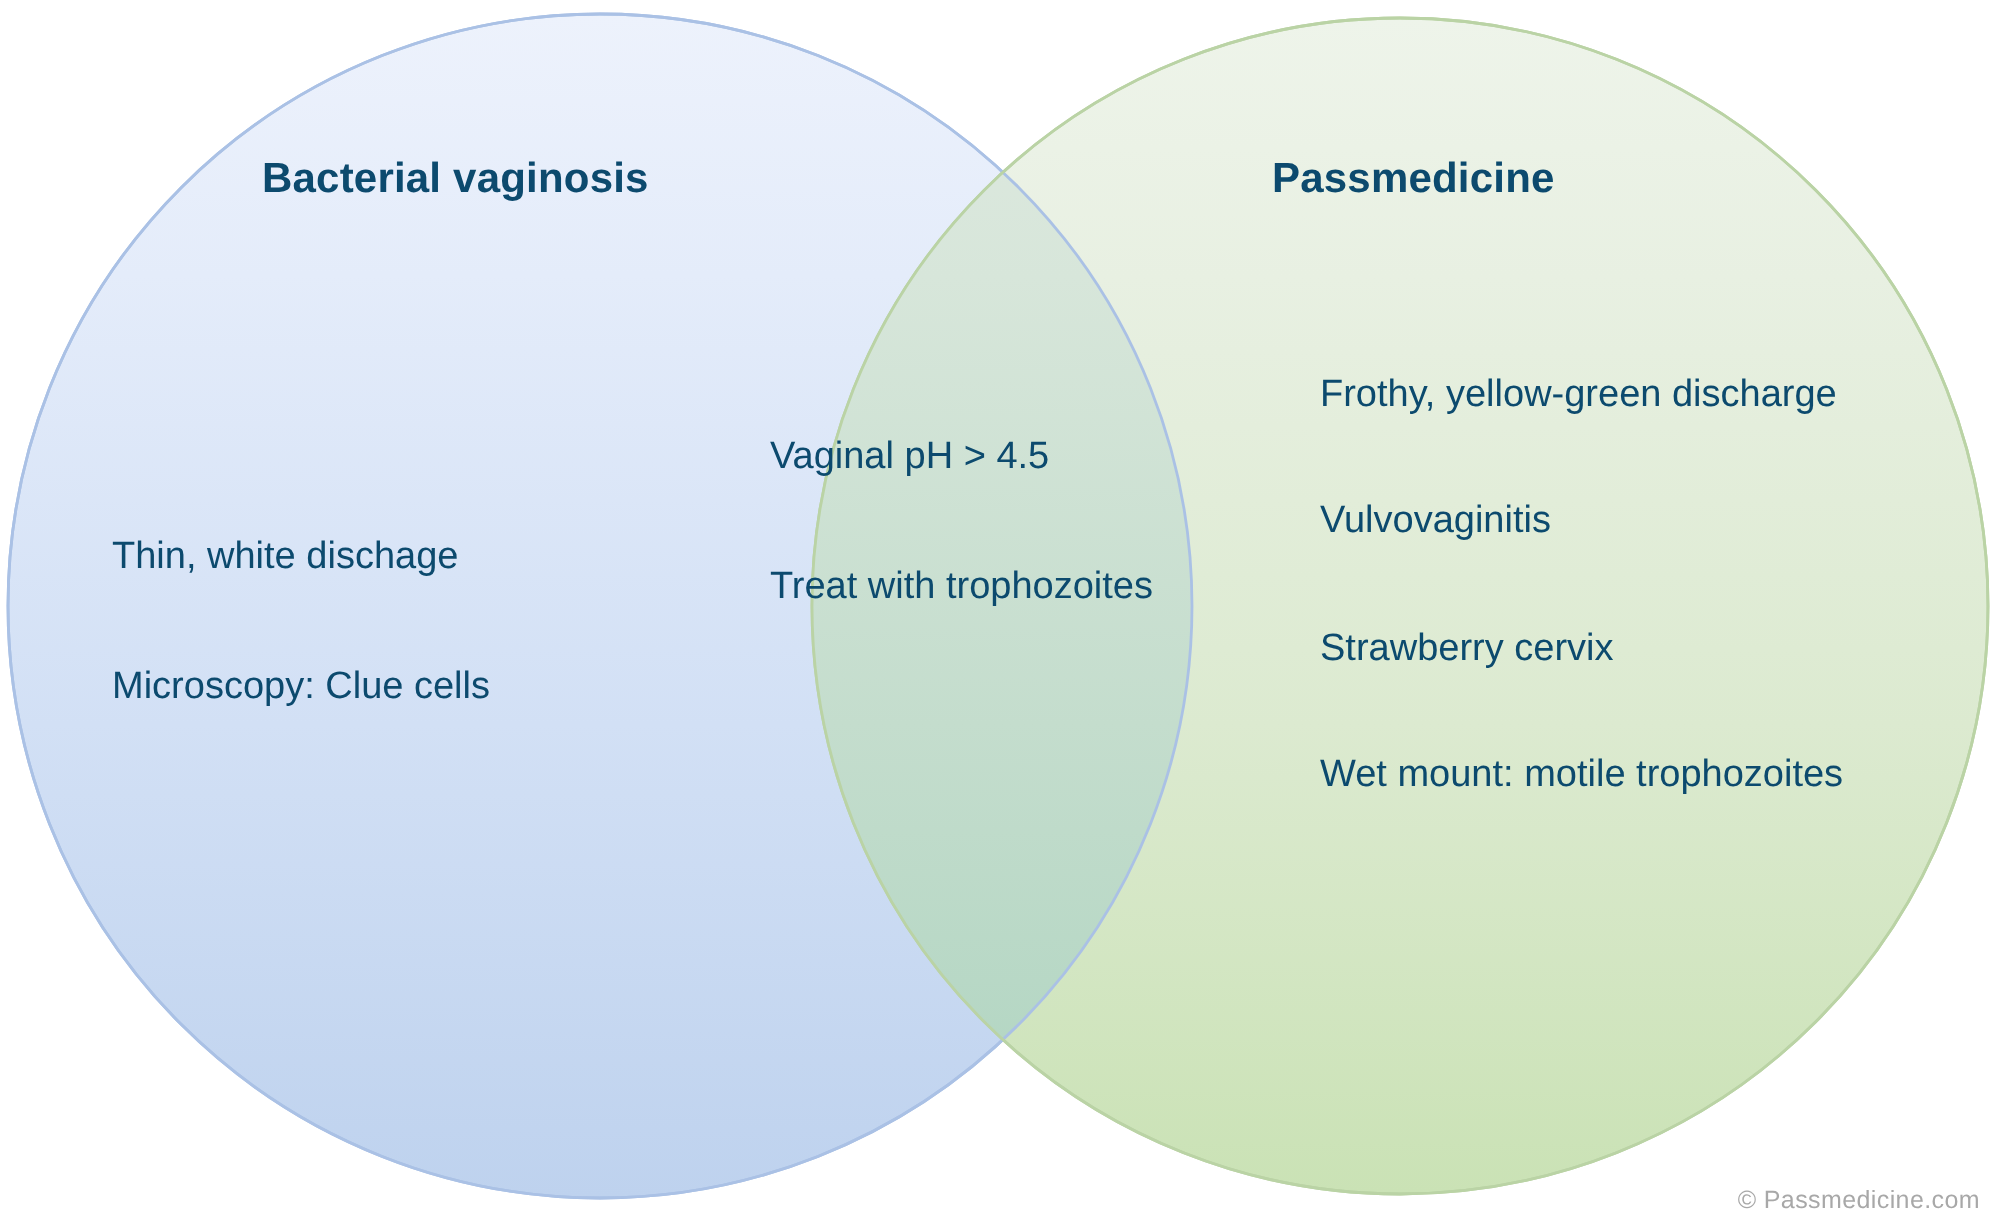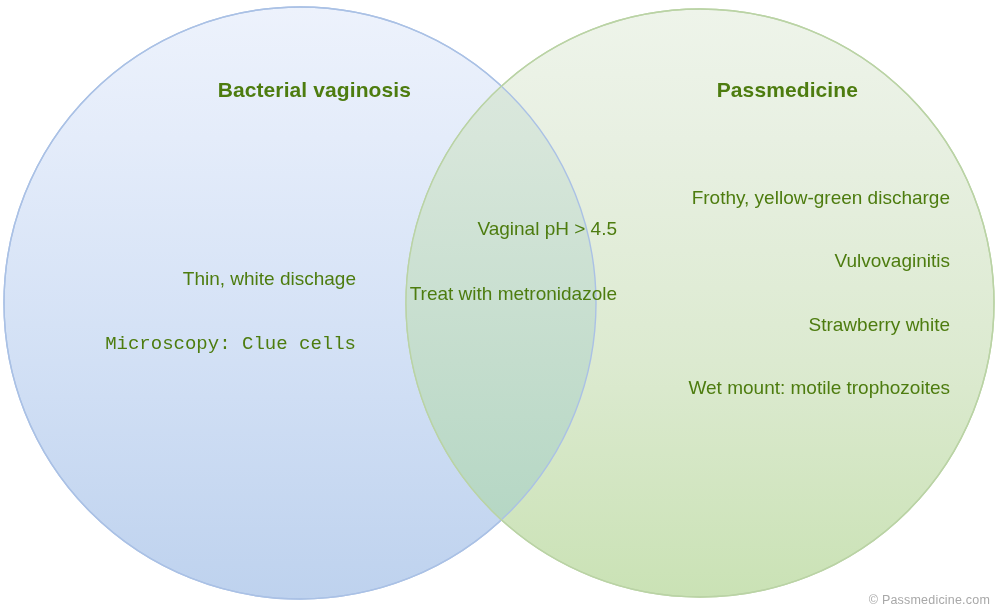--- a/index.html
+++ b/index.html
@@ -32,40 +32,40 @@
   .text-layer {
     position: absolute;
     left: 0;
     top: 0;
     width: 1000px;
     height: 616px;
     pointer-events: none;
   }
   .txt {
     position: absolute;
-    color: #4d7c0f;
-    text-align: right;
+    color: #0c4a6e;
+    text-align: left;
     line-height: 1.30;
     white-space: pre-line;
   }
   .circle-title {
     font-weight: bold;
     font-size: 21px;
     letter-spacing: 0.1px;
   }
   .item {
     font-size: 19px;
     font-weight: normal;
   }
 
   
   #left-title      { left: 131px; top: 76px;  width: 280px; }
   #left-items      { left: 56px;  top: 246px; width: 300px; }
   #left-items .item { display: block; margin-bottom: 20px; }
-  #left-items .item:last-child { margin-bottom: 0; font-family: Liberation Mono, monospace; }
+  #left-items .item:last-child { margin-bottom: 0; }
 
   
   #center-items    { left: 385px; top: 196px; width: 232px; }
   #center-items .item { display: block; margin-bottom: 20px; }
   #center-items .item:last-child { margin-bottom: 0; }
 
   
   #right-title     { left: 636px; top: 76px;  width: 222px; }
   #right-items     { left: 660px; top: 165px; width: 290px; }
   #right-items .item { display: block; margin-bottom: 18px; }
@@ -128,28 +128,28 @@
 
     <div class="txt circle-title" id="left-title">Bacterial vaginosis</div>
 
     <div class="txt" id="left-items">
       <span class="item">Thin, white dischage</span>
       <span class="item">Microscopy: Clue cells</span>
     </div>
 
     <div class="txt" id="center-items">
       <span class="item">Vaginal pH &gt; 4.5</span>
-      <span class="item">Treat with metronidazole</span>
+      <span class="item">Treat with trophozoites</span>
     </div>
 
     <div class="txt circle-title" id="right-title">Passmedicine</div>
 
     <div class="txt" id="right-items">
       <span class="item">Frothy, yellow-green discharge</span>
       <span class="item">Vulvovaginitis</span>
-      <span class="item">Strawberry white</span>
+      <span class="item">Strawberry cervix</span>
       <span class="item">Wet mount: motile trophozoites</span>
     </div>
 
     <div id="credit">© Passmedicine.com</div>
   </div>
 
 </div>
 
 </body></html>

